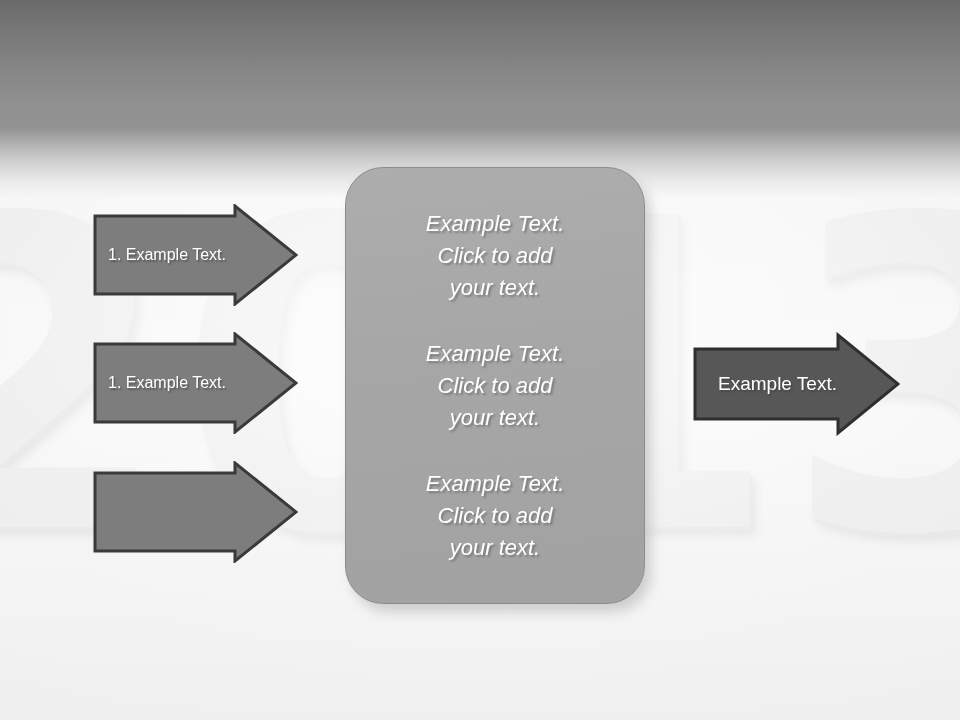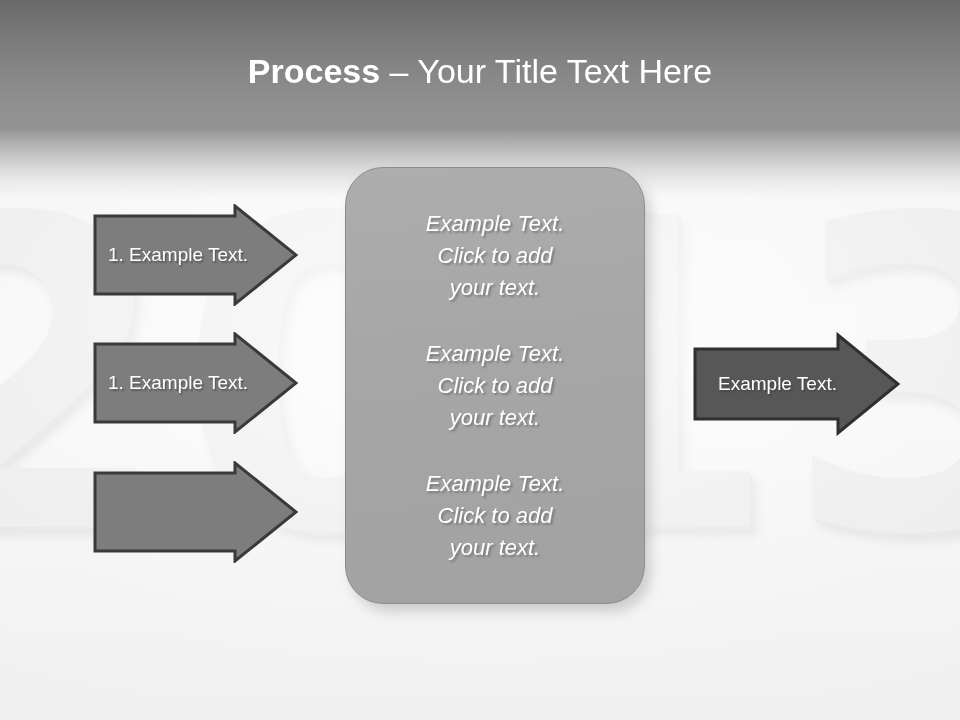--- a/index.html
+++ b/index.html
@@ -110,21 +110,21 @@
   .arrow-shape {
     position: absolute;
     left: 0; top: 0;
     width: 100%;
     height: 100%;
   }
   .arrow-label {
     position: relative;
     z-index: 2;
     color: #ffffff;
-    font-size: 19px;
+    font-size: 16px;
     line-height: 22px;
     white-space: nowrap;
     text-shadow: 1.5px 1.5px 1.5px rgba(60,60,60,0.55);
   }
 
   .arrow-left {
     width: 205px;
     height: 102px;
   }
   .arrow-left .arrow-label {
@@ -180,23 +180,20 @@
 <body>
 
 <div id="slide">
 
   <div class="bg-base"></div>
   <div class="watermark">2013</div>
   <div class="bg-vignette"></div>
 
   <div class="header-band"></div>
   <div class="header-fade"></div>
-  <div class="slide-title">
-    <span class="t-bold">Process</span><span class="t-sep"> – </span><span class="t-rest">Your Title Text Here</span>
-  </div>
 
   <div class="arrow arrow-left" id="arrow-1">
     <svg class="arrow-shape" viewBox="0 0 205 102" preserveAspectRatio="none">
       <polygon points="2,12 142,12 142,2 203,51 142,100 142,90 2,90" fill="#7d7d7d" stroke="#3a3a3a" stroke-width="3" stroke-linejoin="miter"></polygon>
     </svg>
     <span class="arrow-label">1. Example Text.</span>
   </div>
 
   <div class="arrow arrow-left" id="arrow-2">
     <svg class="arrow-shape" viewBox="0 0 205 102" preserveAspectRatio="none">

